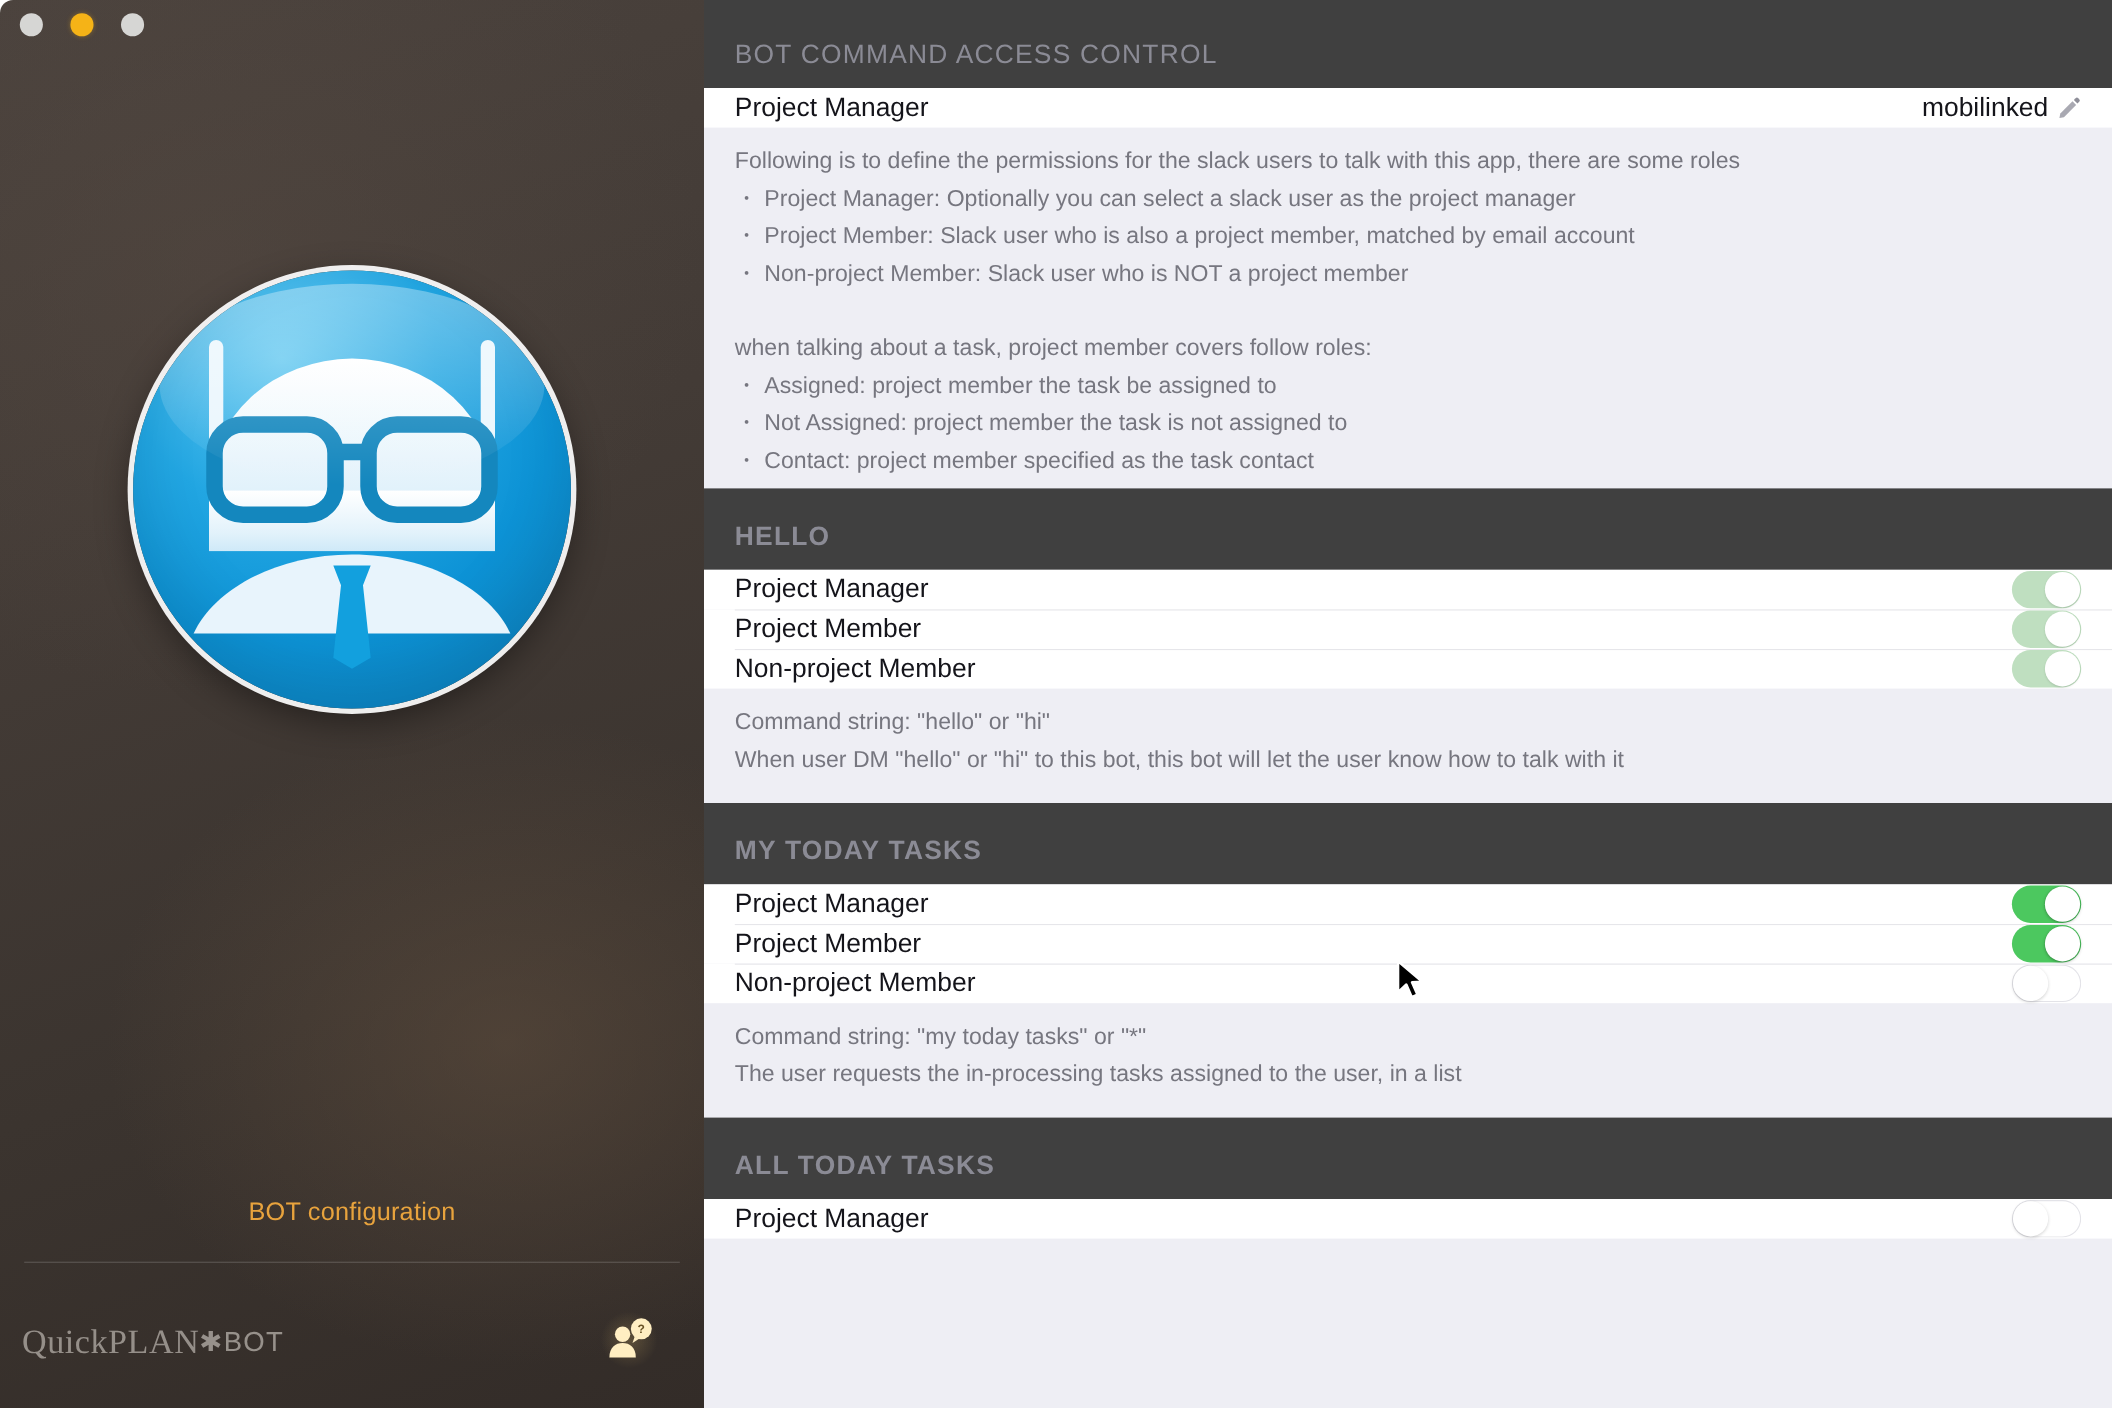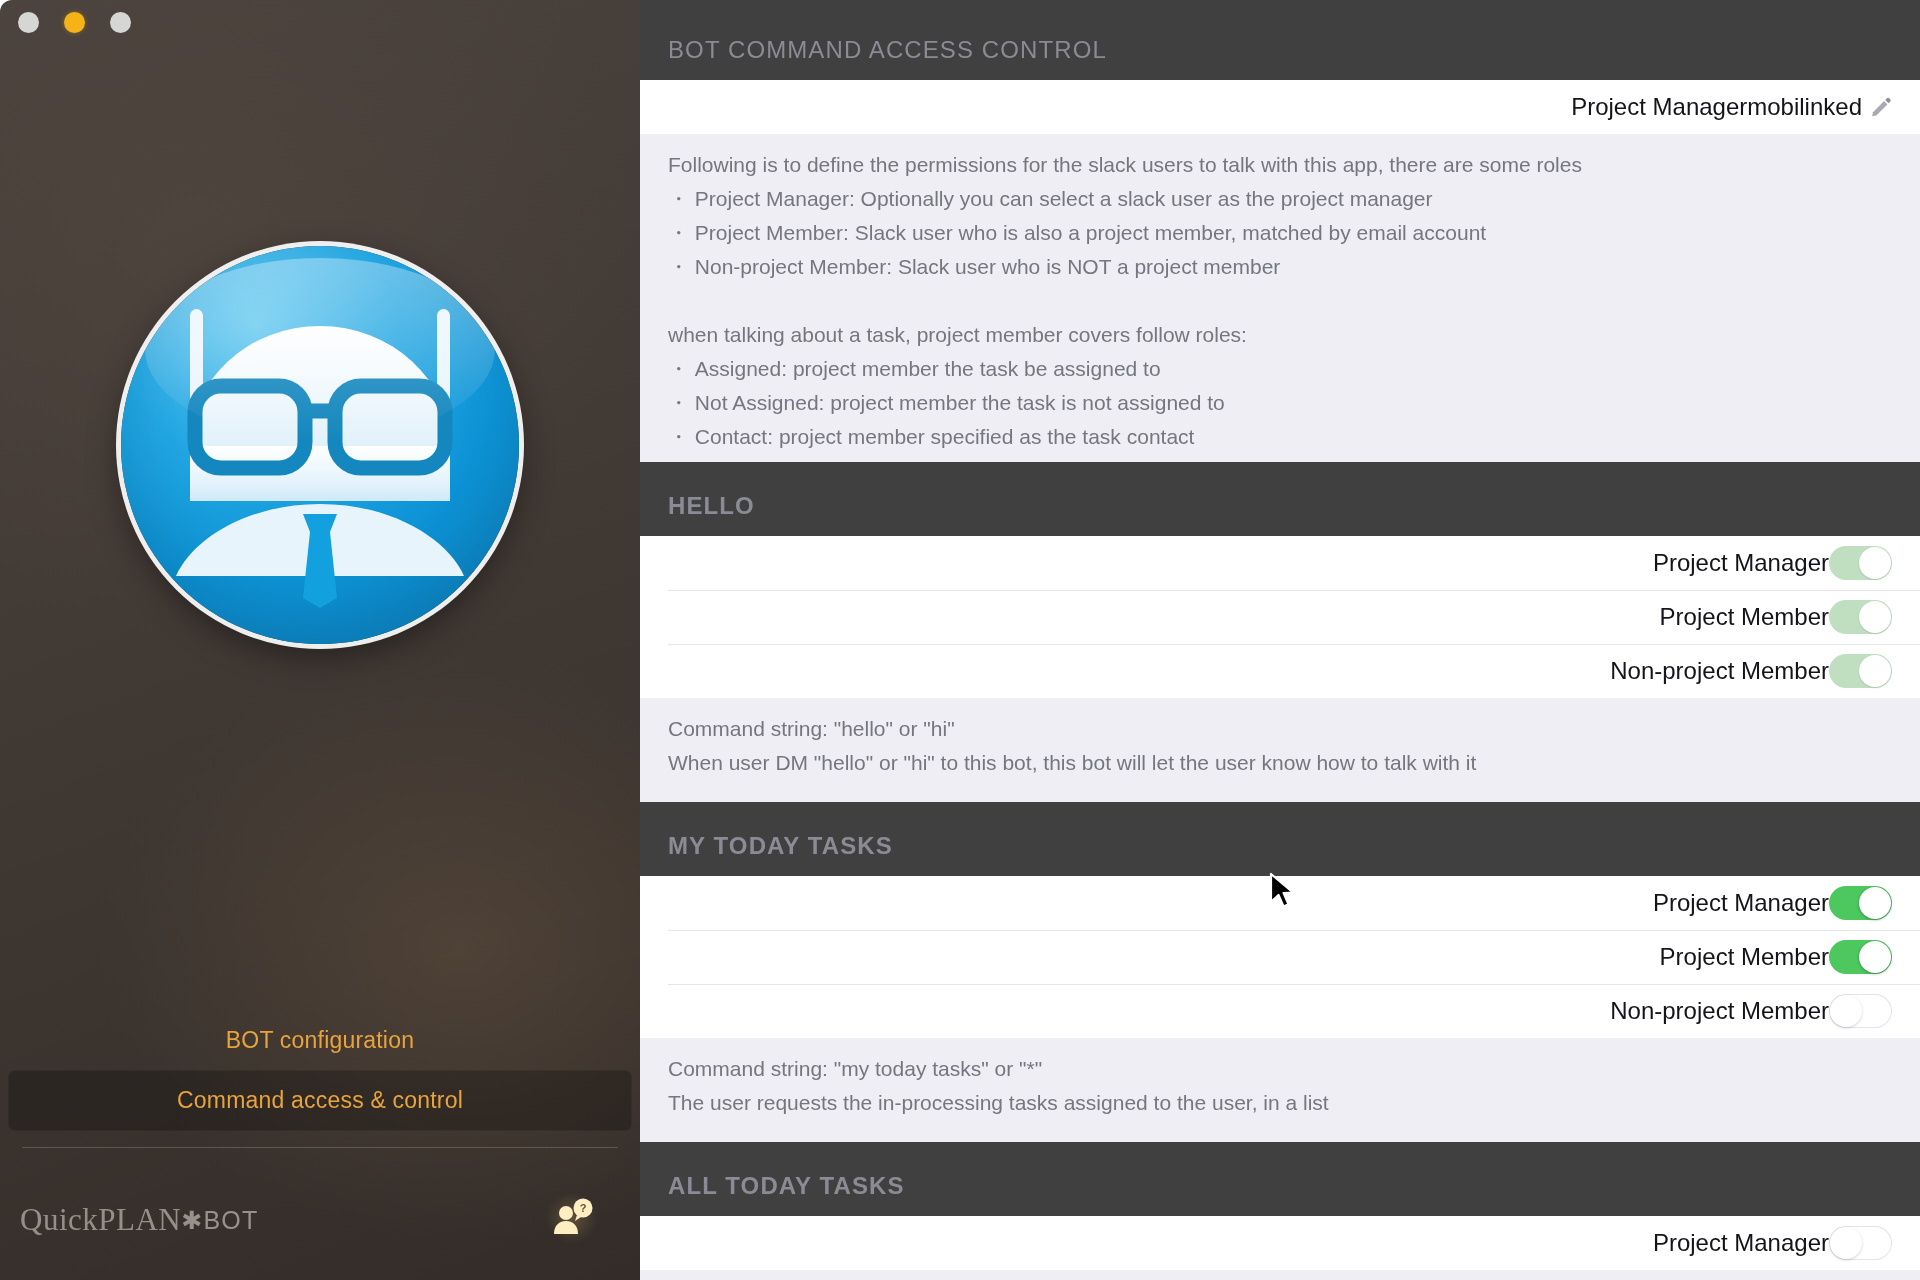--- a/index.html
+++ b/index.html
@@ -111,23 +111,23 @@
   }
   .section-title {
     font-size:24px; color:#8b8b95; letter-spacing:1.1px;
     padding:36px 0 16px 28px;
     background:#404040;
   }
   .section-title.tight { padding-top:30px;font-weight:bold; }
 
   .row {
     background:#ffffff;
-    display:flex; align-items:center; justify-content:flex-end;
+    display:flex; align-items:center; justify-content:space-between;
     padding:0 28px;
-    height:54px;
+    height:36px;
     position:relative;
   }
   .row + .row::before {
     content:""; position:absolute; left:28px; right:0; top:0; height:1px;
     background:#e6e6ea;
   }
   .row-label { font-size:24px; color:#14141a; }
   .row-right { display:flex; align-items:center; gap:8px; }
   .row-value { font-size:24px; color:#14141a; }
 
@@ -201,23 +201,20 @@
             <rect x="74" y="140" width="110" height="82" rx="26"></rect>
             <rect x="214" y="140" width="110" height="82" rx="26"></rect>
             <path d="M184 165 L214 165"></path>
           </g>
         </svg>
       </div>
     </div>
 
     <nav class="nav">
       <div class="nav-header">BOT configuration</div>
-      <div class="nav-item active">
-        <span>Command access &amp; control</span>
-      </div>
       <div class="nav-divider"></div>
     </nav>
 
     <div class="brand">
       <span class="brand-q">
         <span>QuickPLAN</span>
         <svg class="bolt" width="26" height="26" viewBox="0 0 26 26" style="position:absolute;left:8px;bottom:-8px;">
           <path d="M14 2 L5 15 L11 15 L8 24 L19 10 L13 10 Z" fill="#f2e14a"></path>
         </svg>
       </span>

